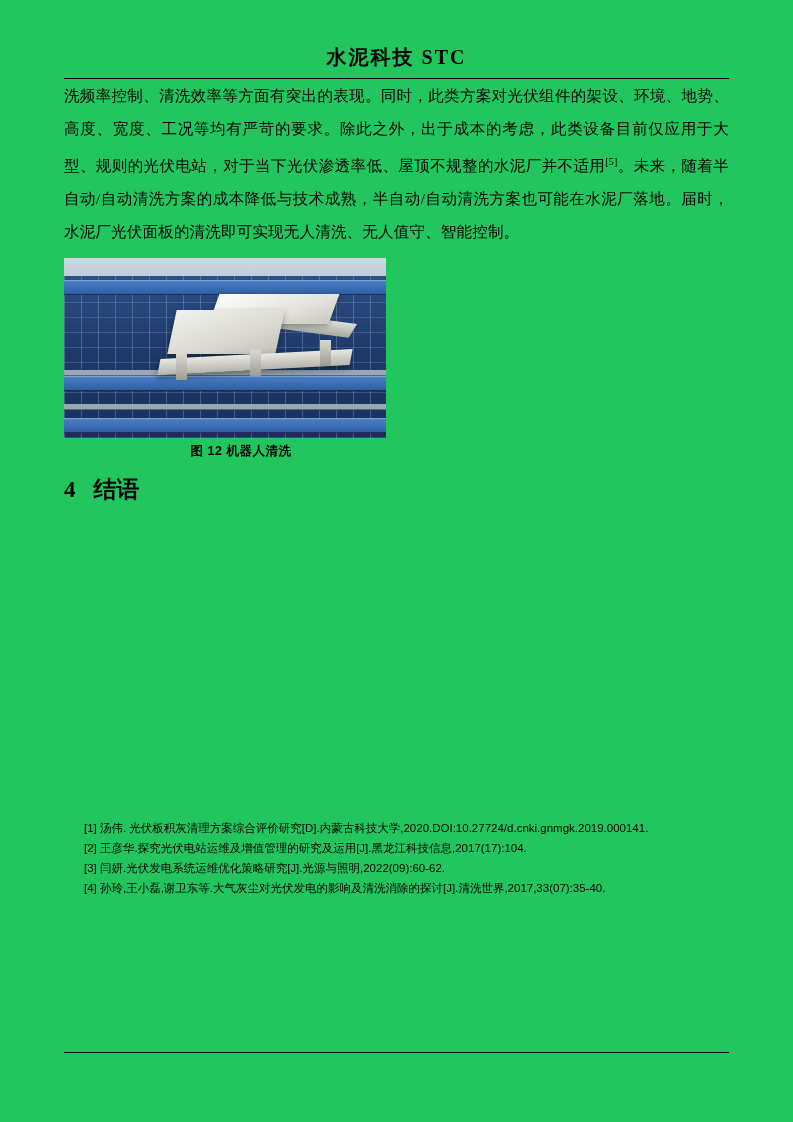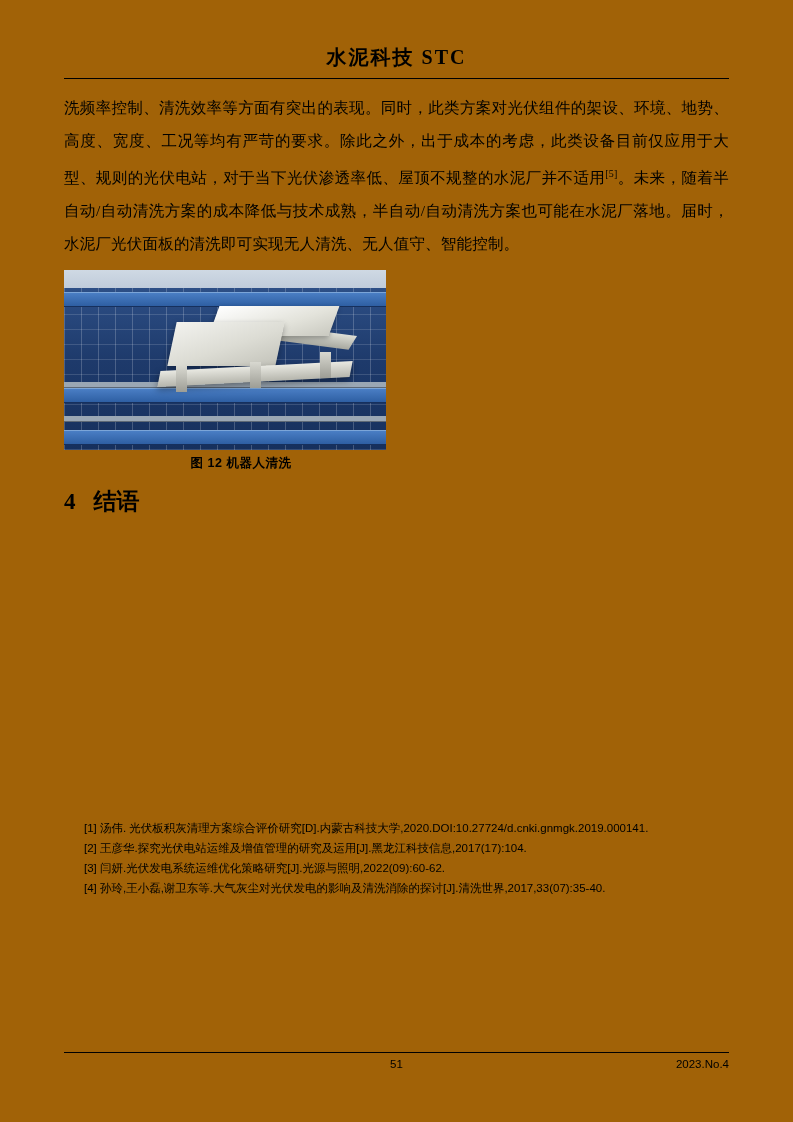--- a/index.html
+++ b/index.html
@@ -9,21 +9,21 @@
   }
   body {
     font-family: "Liberation Sans", "DejaVu Sans", sans-serif;
     color: #000000;
   }
   .page {
     position: relative;
     width: 793px;
     height: 1122px;
     margin: 0 auto;
-    background: #a16207;
+    background: #22c55e;
     overflow: hidden;
     box-sizing: border-box;
   }
   .content {
     position: absolute;
     left: 64px;
     top: 0;
     width: 665px;
     height: 1122px;
   }
@@ -46,21 +46,20 @@
     width: 100%;
   }
 
   
   .body-text {
     font-family: "Liberation Serif", "DejaVu Serif", serif;
     font-size: 15.5px;
     line-height: 33px;
     text-align: justify;
     text-justify: inter-ideograph;
-    margin-top: 12px;
     letter-spacing: 0.2px;
   }
   .body-text p {
     margin: 0;
   }
   .indent2 { text-indent: 2em; }
   sup.ref {
     font-size: 10px;
     vertical-align: super;
   }
@@ -312,20 +311,16 @@
 
     <div class="refs">
       <div class="ref-item">[1]  汤伟.  光伏板积灰清理方案综合评价研究[D].内蒙古科技大学,2020.DOI:10.27724/d.cnki.gnmgk.2019.000141.</div>
       <div class="ref-item">[2]  王彦华.探究光伏电站运维及增值管理的研究及运用[J].黑龙江科技信息,2017(17):104.</div>
       <div class="ref-item">[3]  闫妍.光伏发电系统运维优化策略研究[J].光源与照明,2022(09):60-62.</div>
       <div class="ref-item">[4]  孙玲,王小磊,谢卫东等.大气灰尘对光伏发电的影响及清洗消除的探讨[J].清洗世界,2017,33(07):35-40.</div>
     </div>
 
     <div class="footer">
       <div class="footer-rule"></div>
-      <div class="footer-row">
-        <div class="footer-page">51</div>
-        <div class="footer-issue">2023.No.4</div>
-      </div>
     </div>
 
   </div>
 </div>
 
 </body></html>

